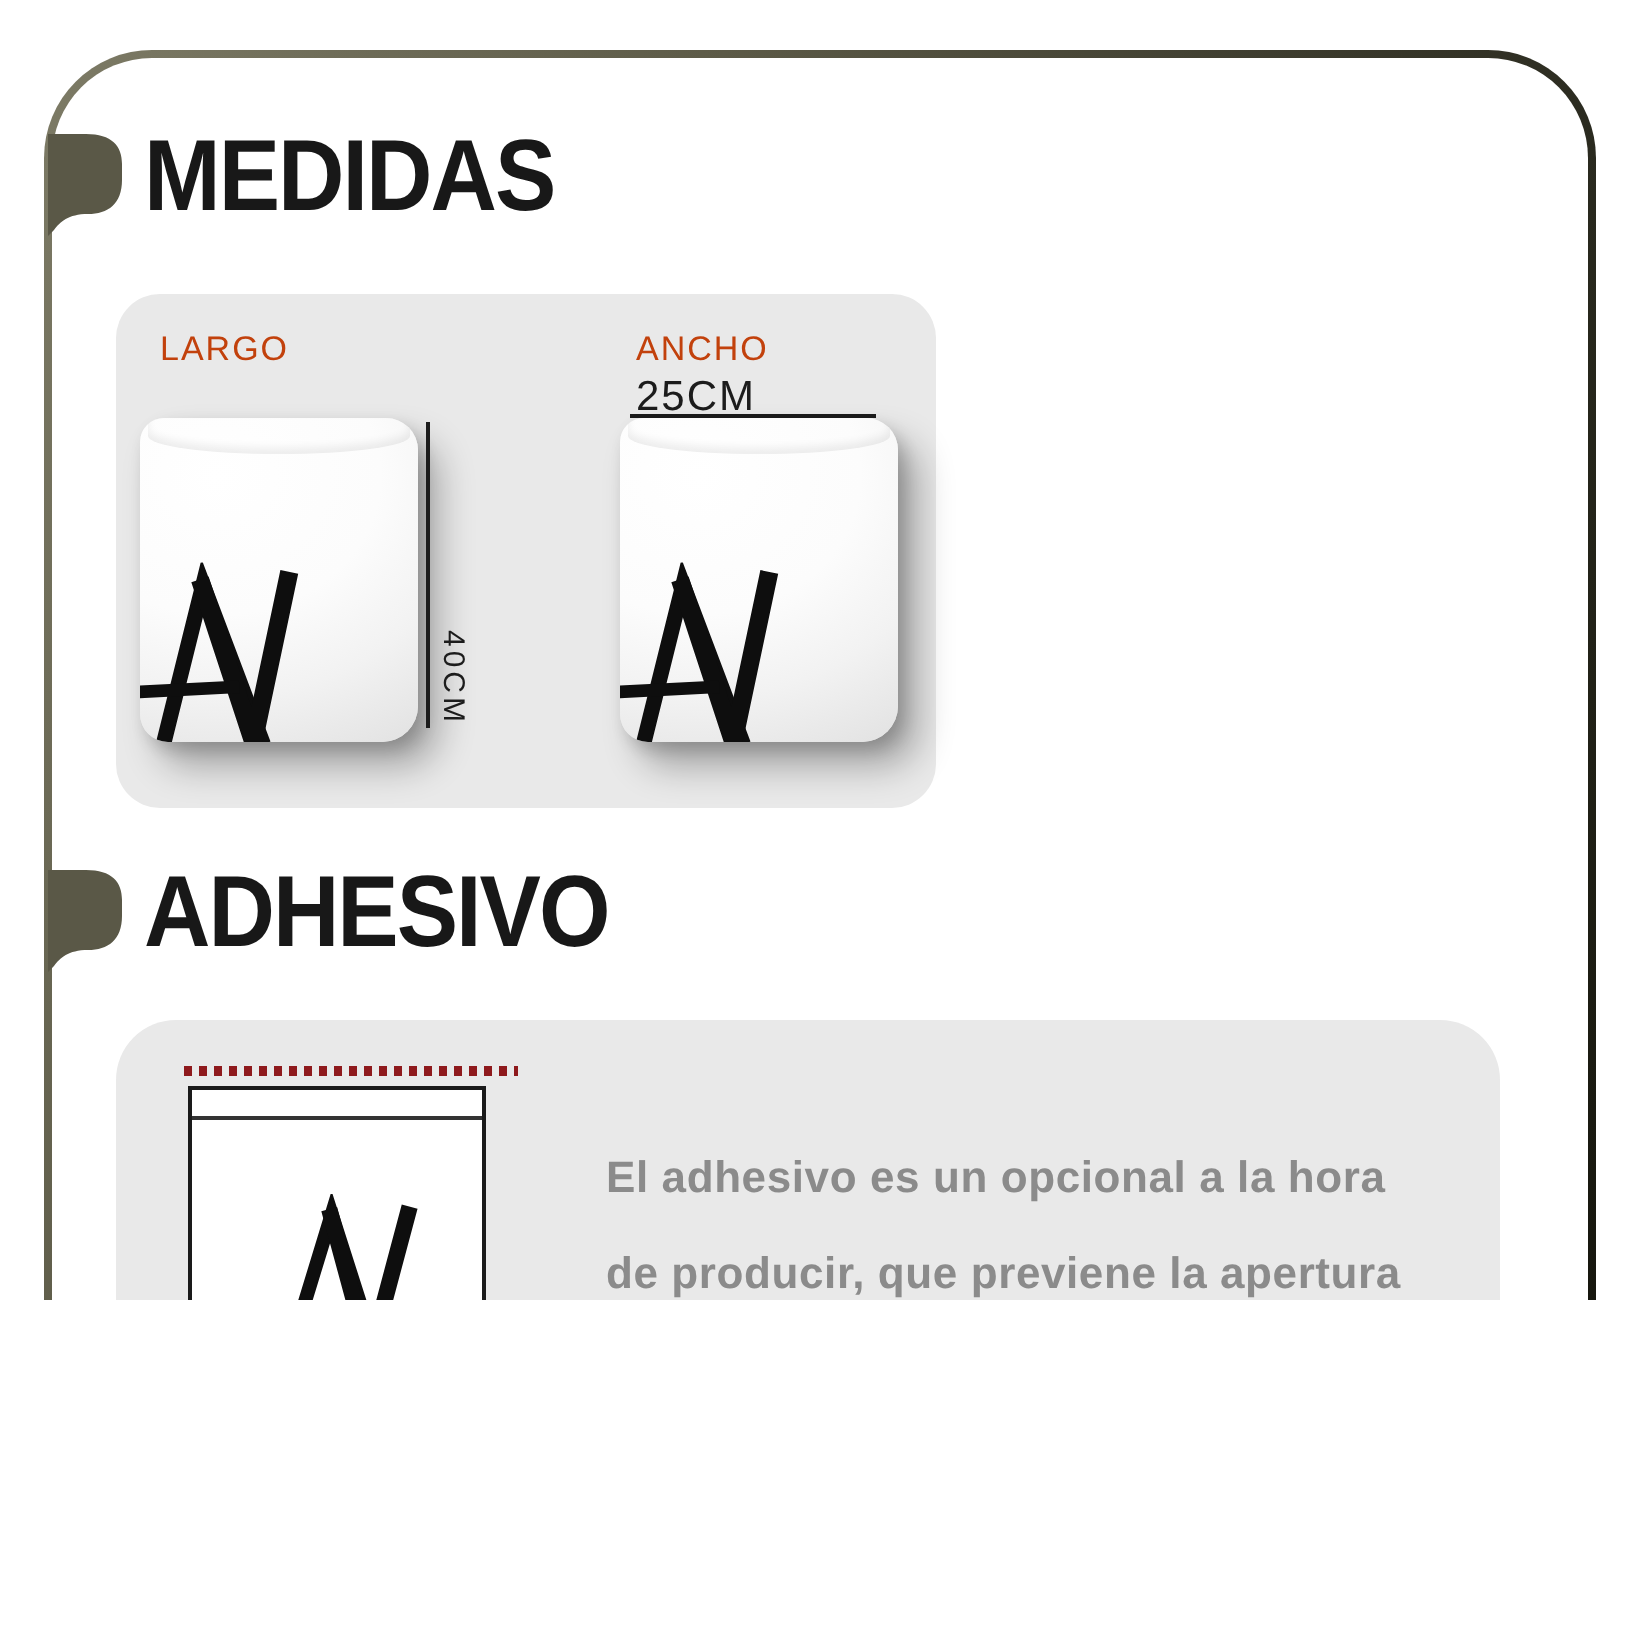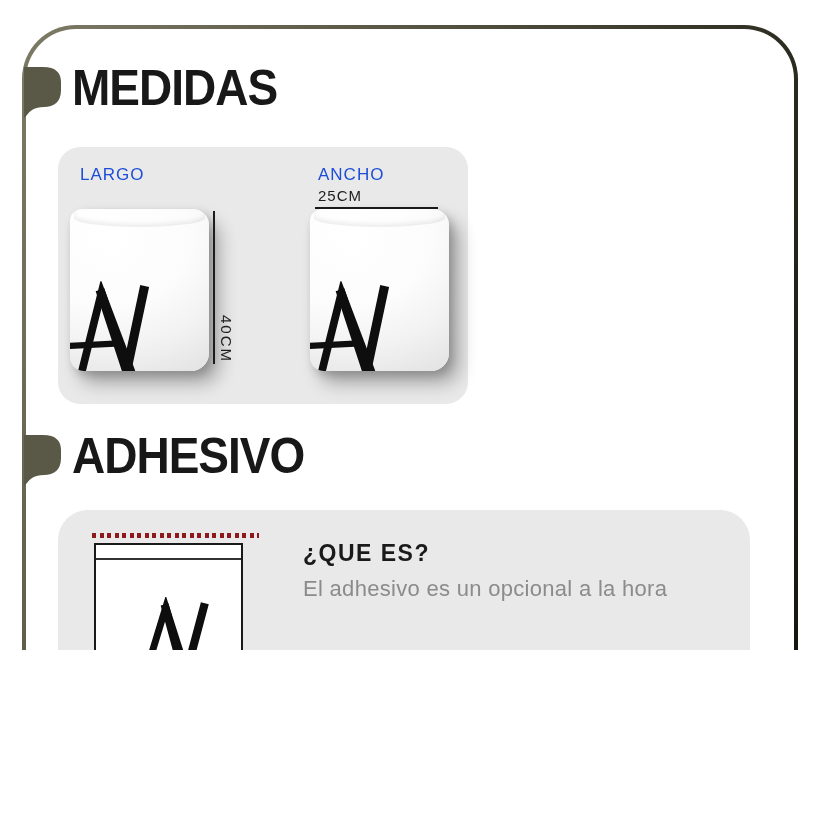--- a/index.html
+++ b/index.html
@@ -21,22 +21,22 @@
   .section-title{
     position:absolute;left:72px;z-index:2;color:#181818;font-size:46px;font-weight:bold;
     letter-spacing:-1px;line-height:1;transform:scaleY(1.1);transform-origin:top left;
     white-space:nowrap;
   }
   
   .panel{position:absolute;background:#e9e9e9;z-index:2;}
   #panel-medidas{left:58px;top:147px;width:410px;height:257px;border-radius:22px;}
   #panel-adhesivo{left:58px;top:510px;width:692px;height:242px;border-radius:30px;}
   
-  .meas-label{position:absolute;font-size:17px;letter-spacing:1px;color:#1d4ed8;}
-  .meas-sub{position:absolute;font-size:15px;letter-spacing:1px;color:#1c1c1c;}
+  .meas-label{position:absolute;font-size:17px;letter-spacing:1px;color:#c2410c;}
+  .meas-sub{position:absolute;font-size:21px;letter-spacing:1px;color:#1c1c1c;}
   .hline{position:absolute;height:2px;background:#1c1c1c;}
   .vline{position:absolute;width:2px;background:#1c1c1c;}
   .vtext{
     position:absolute;writing-mode:vertical-rl;text-orientation:mixed;
     font-size:15px;letter-spacing:2px;color:#1c1c1c;
   }
   
   .bag{
     position:absolute;width:139px;height:162px;overflow:hidden;
     border-radius:12px 16px 18px 14px;
@@ -58,21 +58,21 @@
     position:absolute;left:36px;top:33px;width:149px;height:198px;
     background:#ffffff;border:2px solid #1a1a1a;box-sizing:border-box;
   }
   .bag-outline .flap-line{position:absolute;left:0;right:0;top:13px;height:2px;background:#333333;}
   .bag-outline .outline-logo{position:absolute;left:50%;top:52px;transform:translateX(-50%);width:82px;height:88px;}
   
   .question-heading{
     position:absolute;left:245px;top:30px;font-size:23px;font-weight:bold;
     letter-spacing:1.5px;color:#1a1a1a;
   }
-  .body-copy{position:absolute;left:245px;top:66px;width:440px;}
+  .body-copy{position:absolute;left:245px;top:66px;width:440px;font-weight:bold;}
   .body-copy .line{
     font-size:22px;line-height:26px;margin-bottom:22px;color:#8b8b8b;letter-spacing:.3px;
     white-space:nowrap;
   }
 </style>
 </head>
 <body>
 
 <div id="canvas">
 
@@ -124,20 +124,20 @@
 
     <div class="bag-outline">
       <div class="flap-line"></div>
       <svg class="outline-logo" viewBox="0 0 130 140">
         <path d="M24 134 L60 16 L97 132" fill="none" stroke="#0e0e0e" stroke-width="11"></path>
         <path d="M58 12 L90 130 L122 10" fill="none" stroke="#0e0e0e" stroke-width="13"></path>
         <path d="M6 90 L82 90" fill="none" stroke="#0e0e0e" stroke-width="9"></path>
       </svg>
     </div>
 
-    <div class="question-heading">¿QUE ES?</div>
 
     <div class="body-copy">
       <div class="line">El adhesivo es un opcional a la hora</div>
+      <div class="line">de producir, que previene la apertura</div>
     </div>
   </div>
 
 </div>
 
 </body></html>

